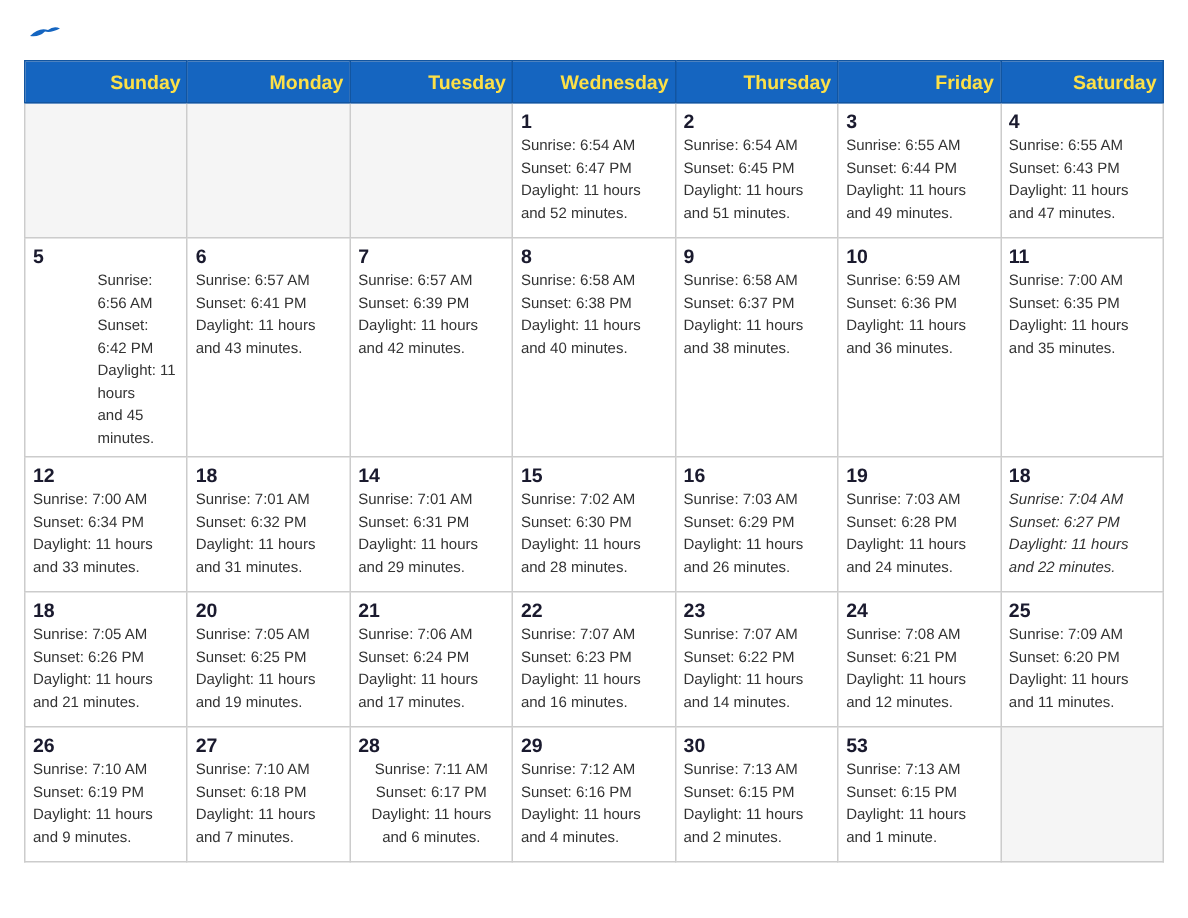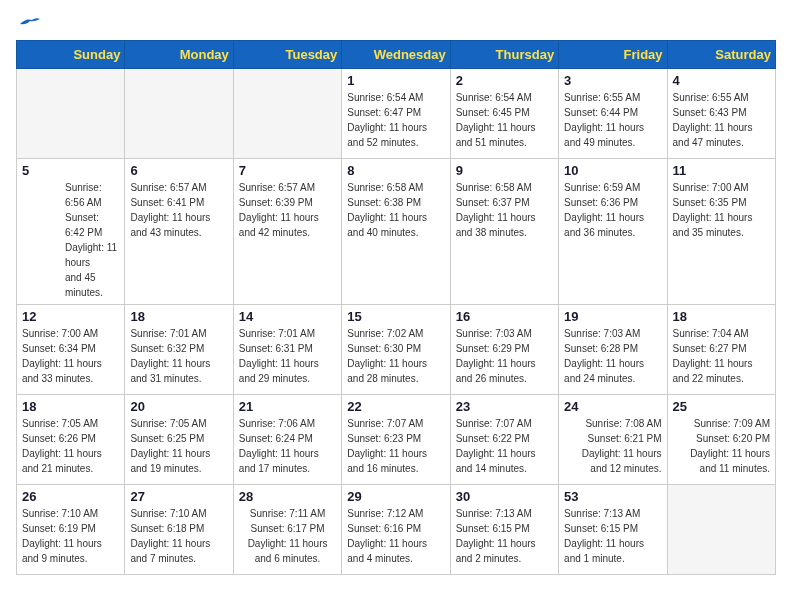--- a/index.html
+++ b/index.html
@@ -232,21 +232,21 @@
         </td>
         <td>
           <div class="day-num">19</div>
           <div class="day-detail" style="white-space: pre-line;">Sunrise: 7:03 AM
 Sunset: 6:28 PM
 Daylight: 11 hours
 and 24 minutes.</div>
         </td>
         <td>
           <div class="day-num">18</div>
-          <div class="day-detail" style="white-space: pre-line;">Sunrise: 7:04 AM
+          <div class="day-detail" style="white-space: pre-line; font-style: italic;">Sunrise: 7:04 AM
 Sunset: 6:27 PM
 Daylight: 11 hours
 and 22 minutes.</div>
         </td>
       </tr>
       <tr>
         <td>
           <div class="day-num">18</div>
           <div class="day-detail" style="white-space: pre-line;">Sunrise: 7:05 AM
 Sunset: 6:26 PM
@@ -276,28 +276,28 @@
         </td>
         <td>
           <div class="day-num">23</div>
           <div class="day-detail" style="white-space: pre-line;">Sunrise: 7:07 AM
 Sunset: 6:22 PM
 Daylight: 11 hours
 and 14 minutes.</div>
         </td>
         <td>
           <div class="day-num">24</div>
-          <div class="day-detail" style="white-space: pre-line; text-align: right;">Sunrise: 7:08 AM
+          <div class="day-detail" style="white-space: pre-line;">Sunrise: 7:08 AM
 Sunset: 6:21 PM
 Daylight: 11 hours
 and 12 minutes.</div>
         </td>
         <td>
           <div class="day-num">25</div>
-          <div class="day-detail" style="white-space: pre-line; text-align: right;">Sunrise: 7:09 AM
+          <div class="day-detail" style="white-space: pre-line;">Sunrise: 7:09 AM
 Sunset: 6:20 PM
 Daylight: 11 hours
 and 11 minutes.</div>
         </td>
       </tr>
       <tr>
         <td>
           <div class="day-num">26</div>
           <div class="day-detail" style="white-space: pre-line;">Sunrise: 7:10 AM
 Sunset: 6:19 PM

